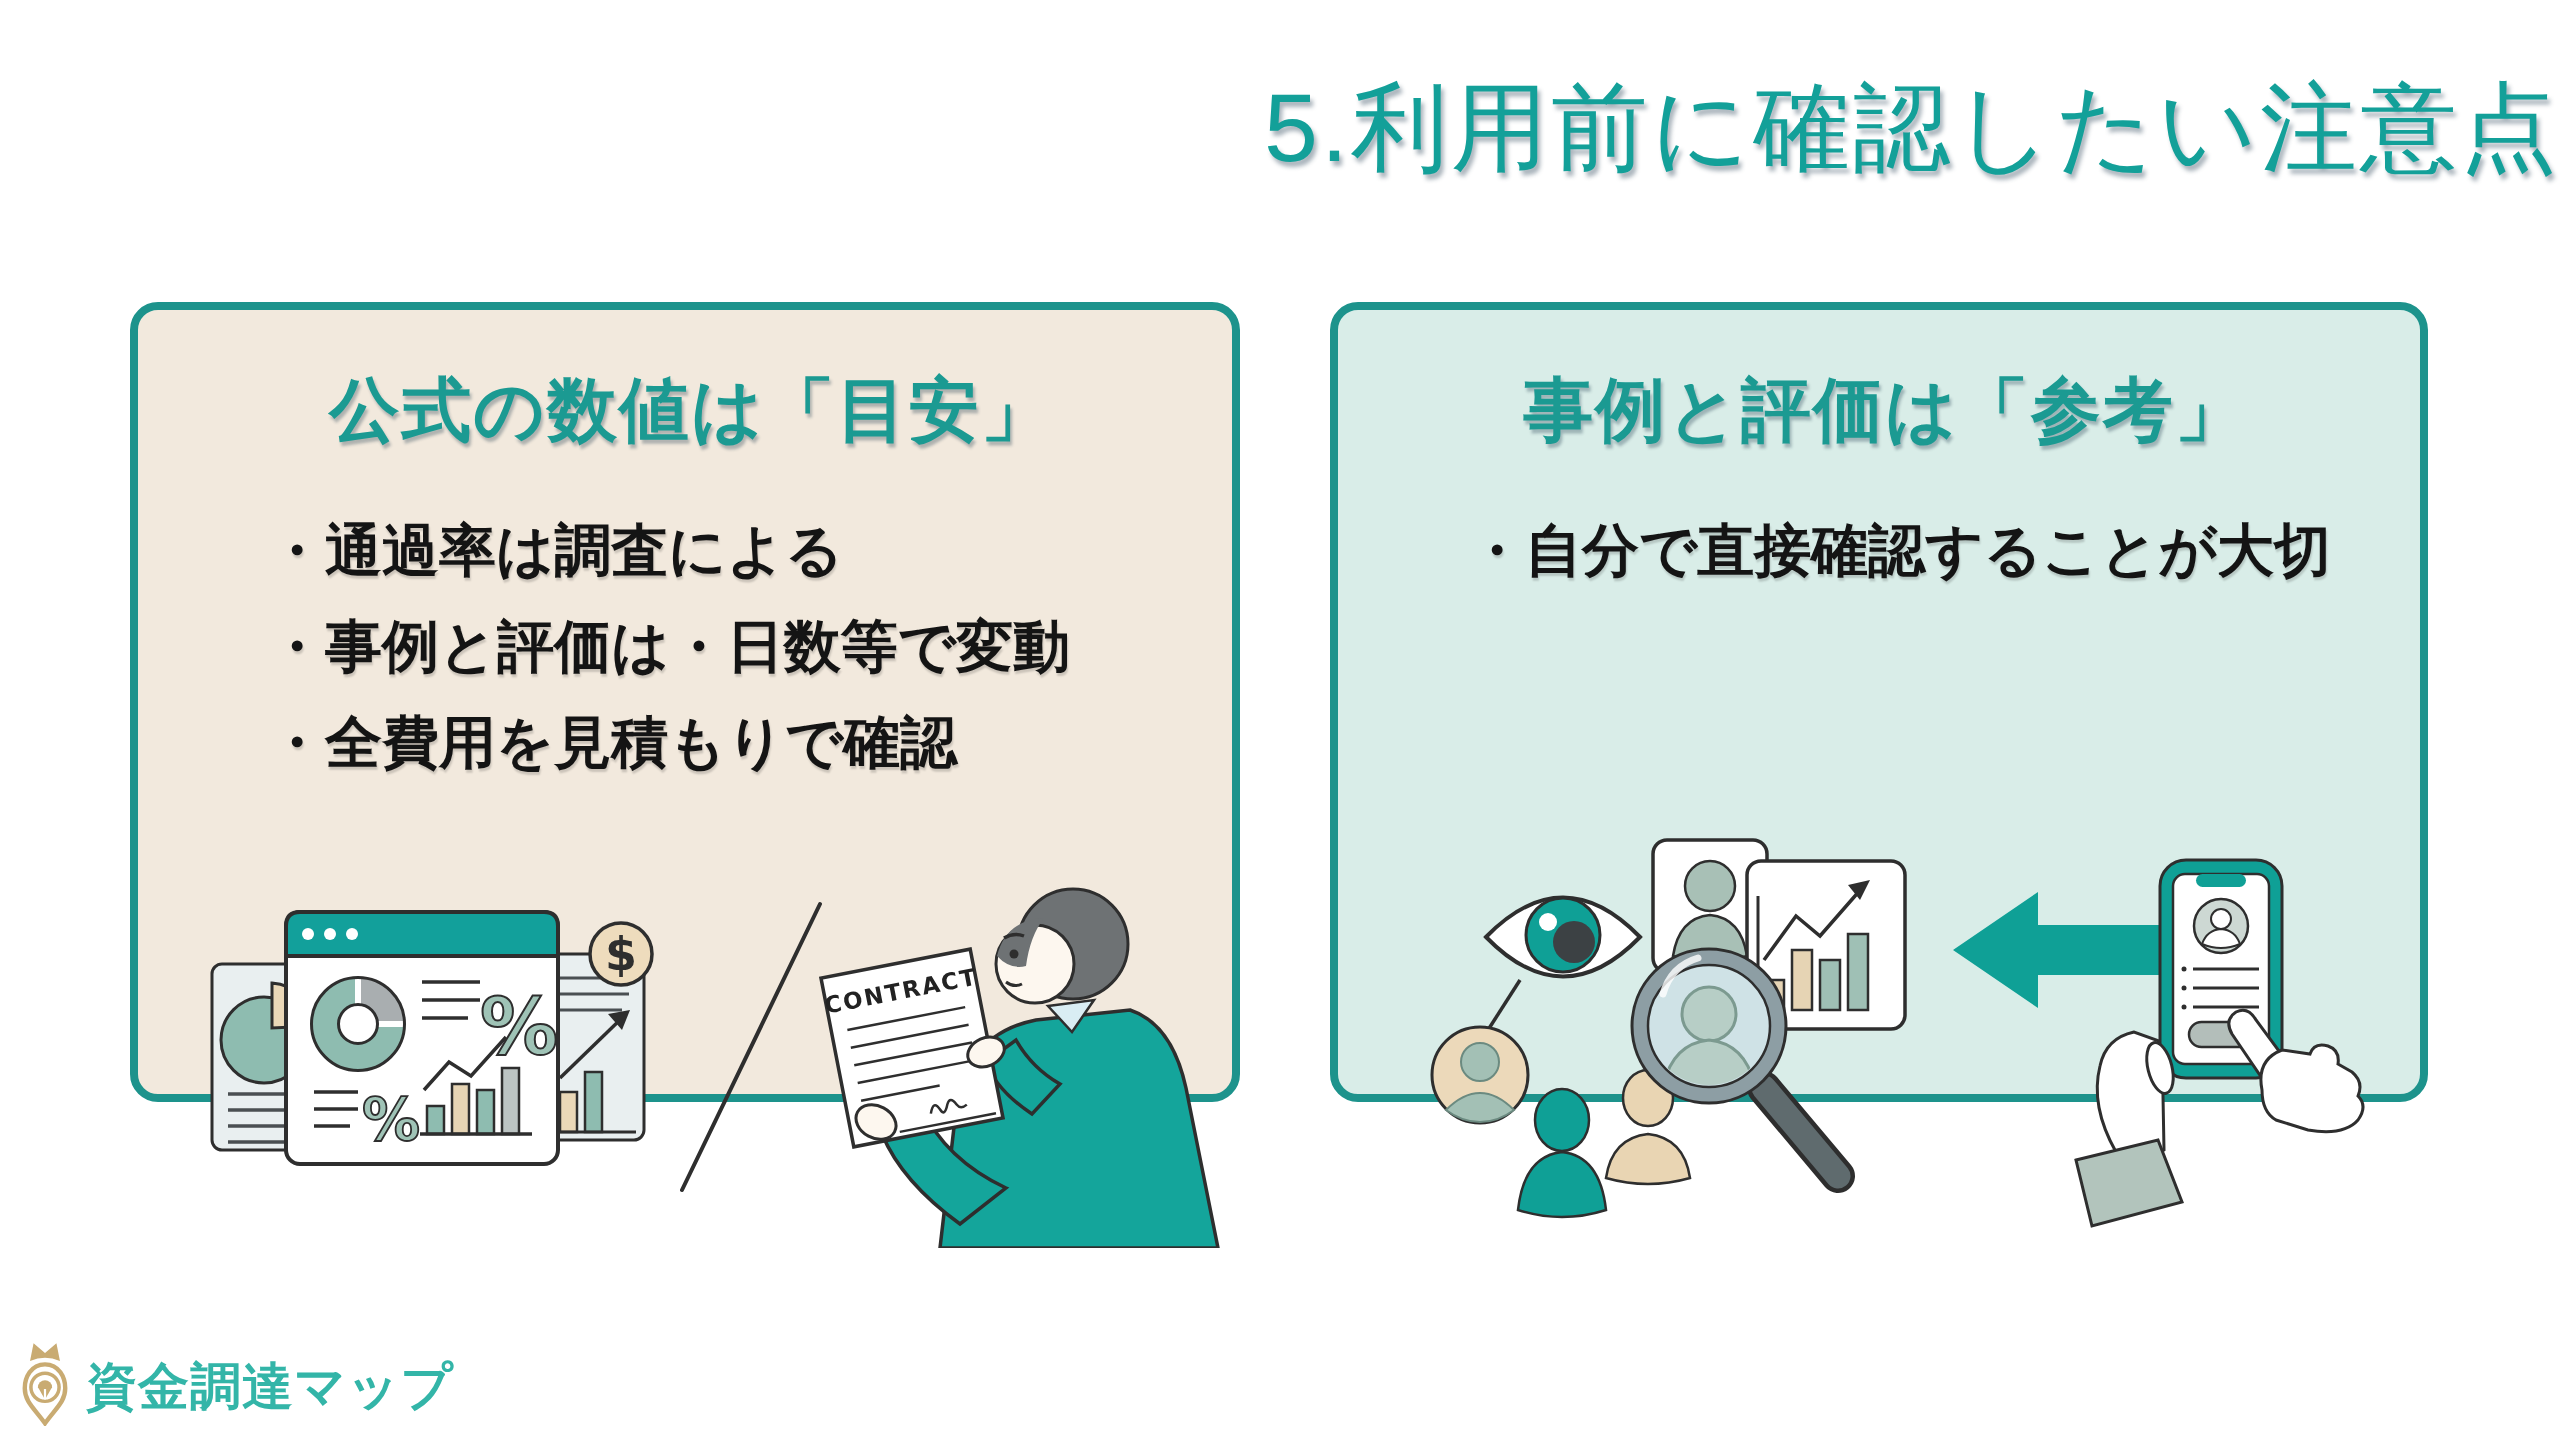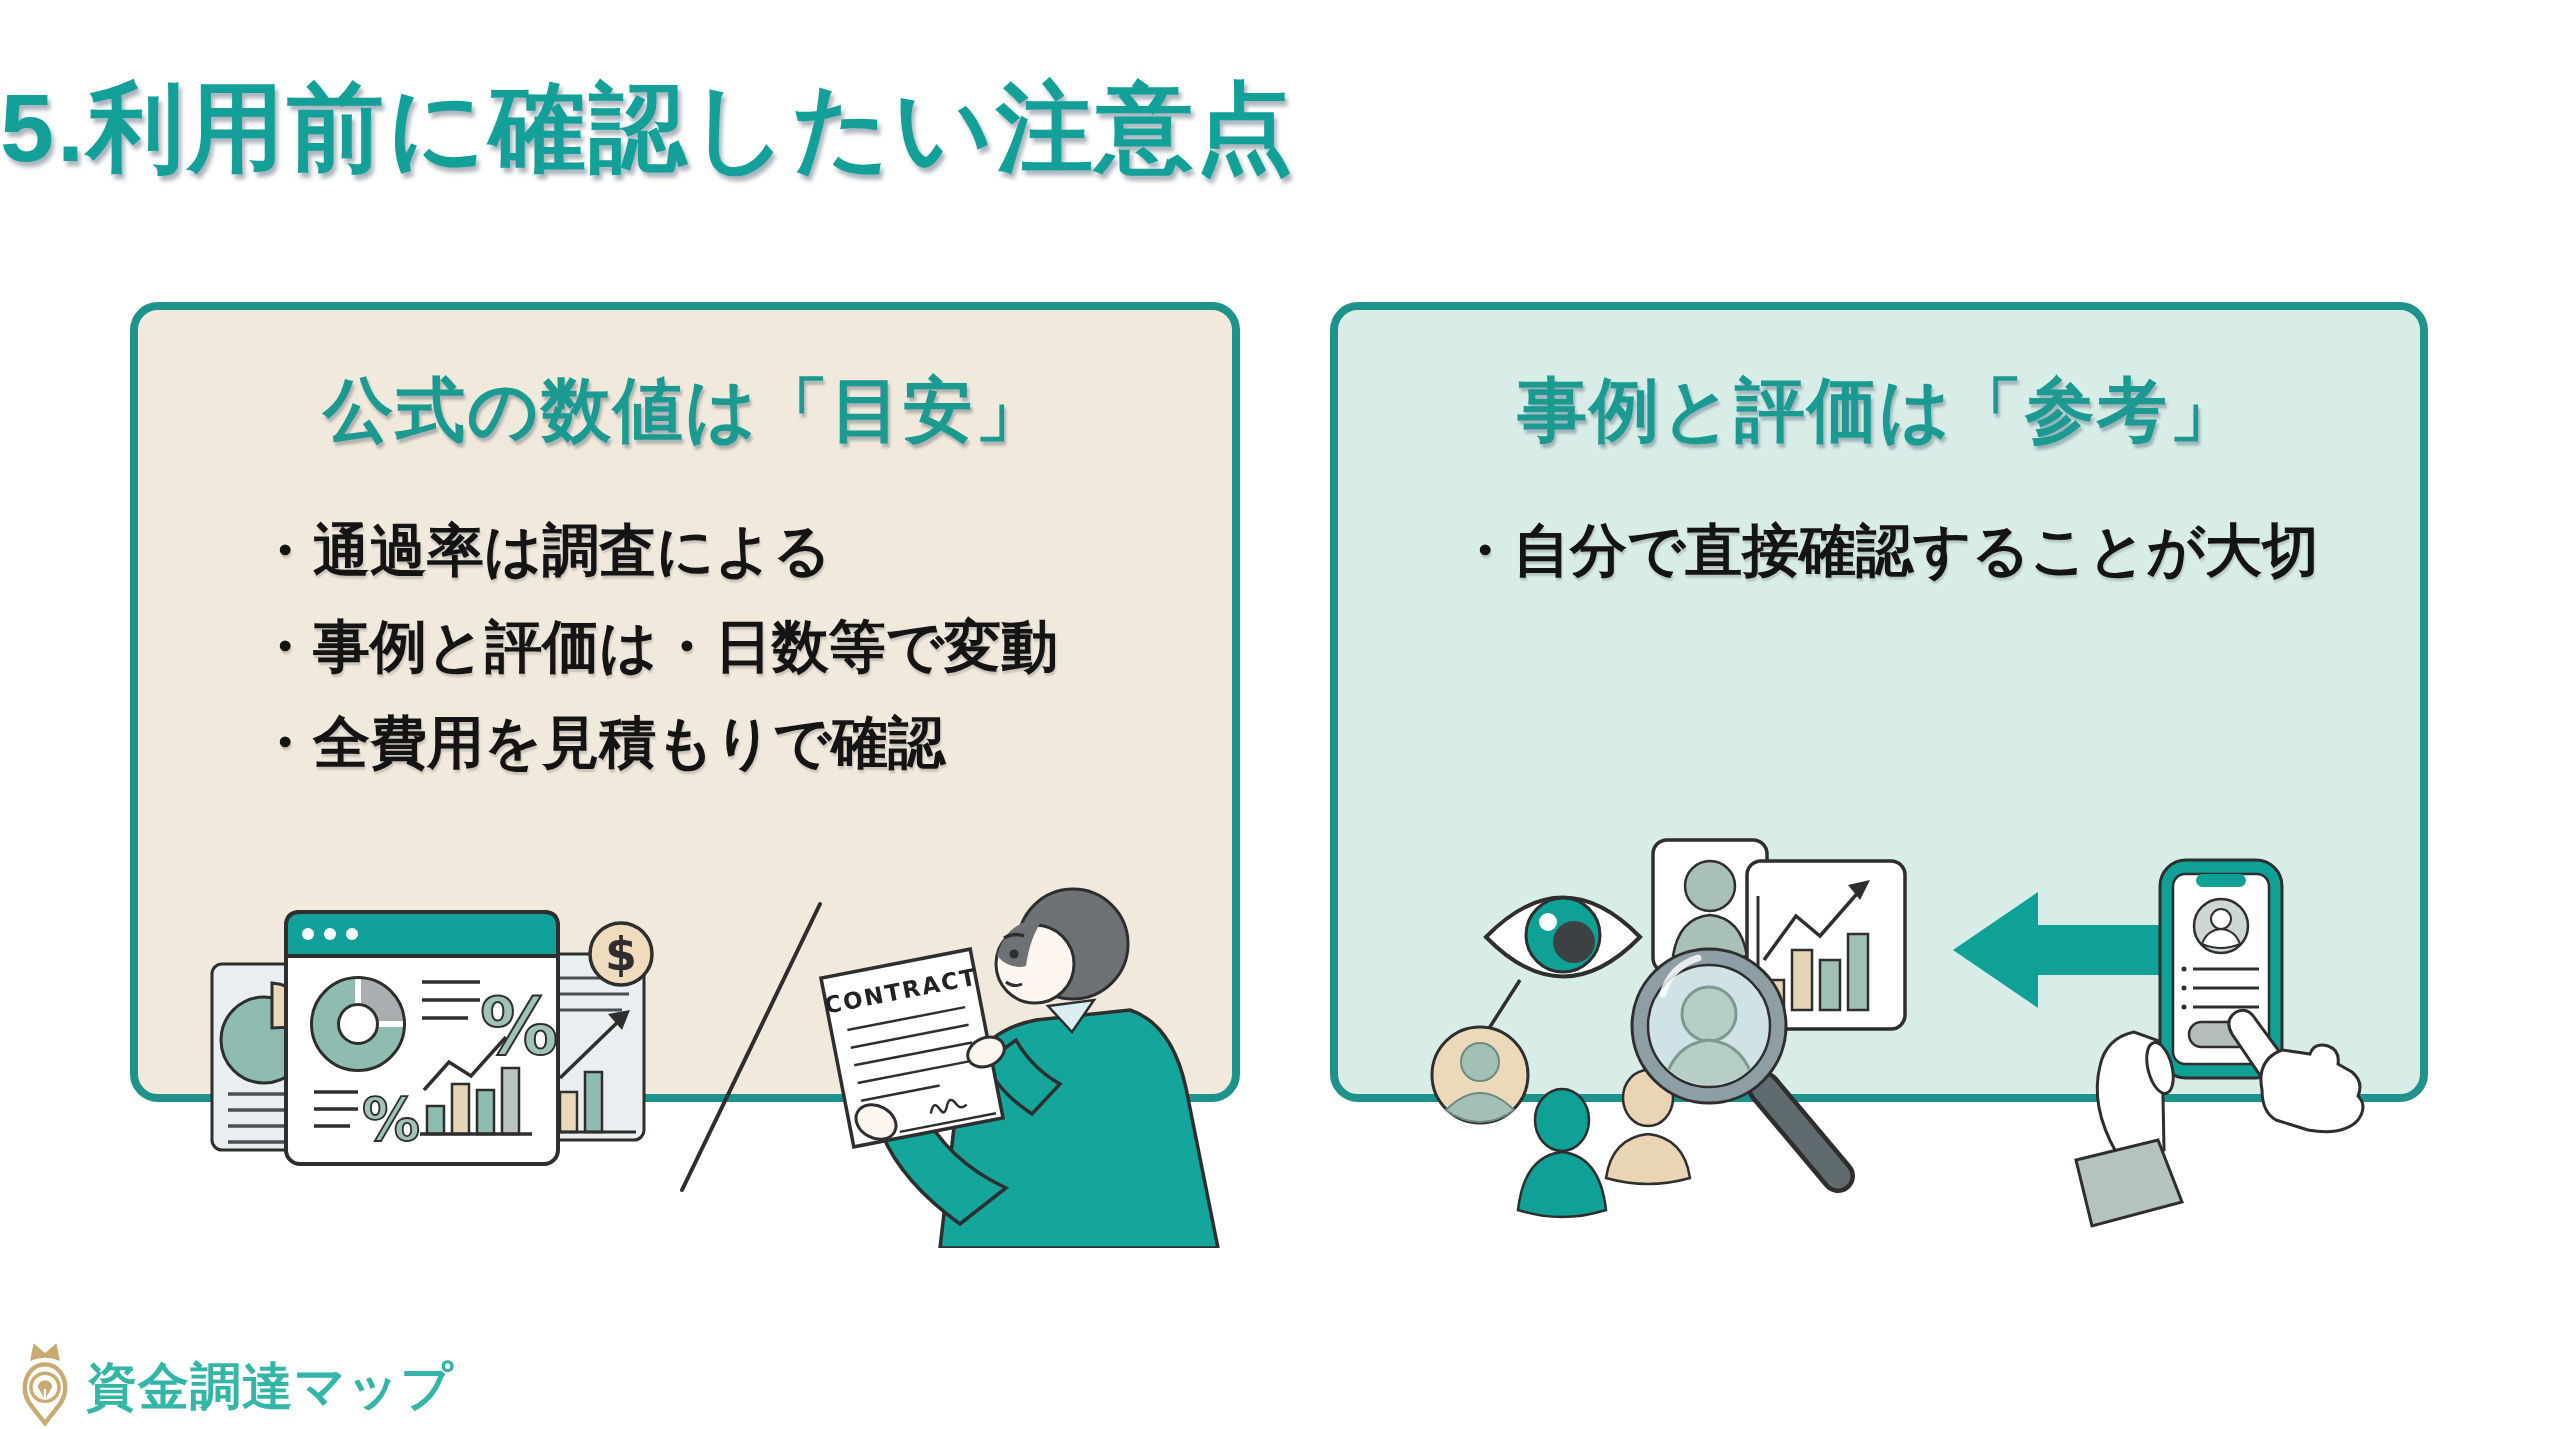--- a/index.html
+++ b/index.html
@@ -5,30 +5,31 @@
   html,body { margin:0; padding:0; }
   body {
     width:2560px; height:1429px;
     background:#ffffff;
     font-family:"Liberation Sans","DejaVu Sans",sans-serif;
     position:relative;
     overflow:hidden;
   }
   .page-title {
     position:absolute; top:64px; left:0; width:100%;
-    text-align:left;
-    font-size:97px; font-weight:700; letter-spacing:3px;
+    text-align:right;
+    font-size:97px; font-weight:400; letter-spacing:3px;
     color:#13a099;
     text-shadow:3px 5px 4px rgba(32,58,78,.38);
     margin:0;
   }
   .card {
     position:absolute; top:302px; height:800px;
     border:8px solid #1d938c; border-radius:28px;
     box-sizing:border-box;
+    padding-left:12px;
   }
   .card-left  { left:130px;  width:1110px; background:#f2e9dd; }
   .card-right { left:1330px; width:1098px; background:#d9ede8; }
   .card-title {
     margin:54px 0 0 0; text-align:center;
     font-size:70px; font-weight:900; letter-spacing:2px;
     color:#1b9a92;
     text-shadow:2px 4px 3px rgba(32,58,78,.32);
   }
   .bullets {

